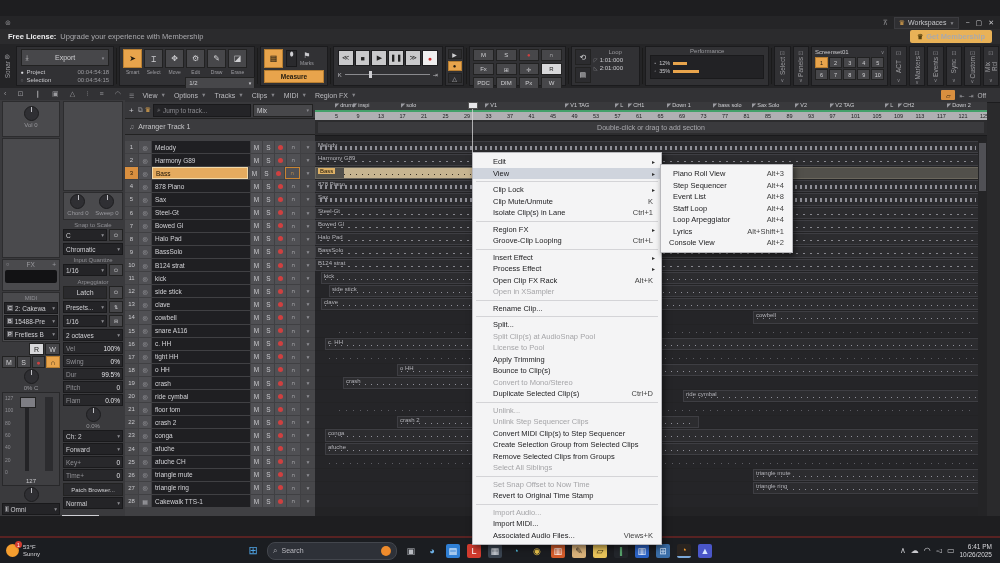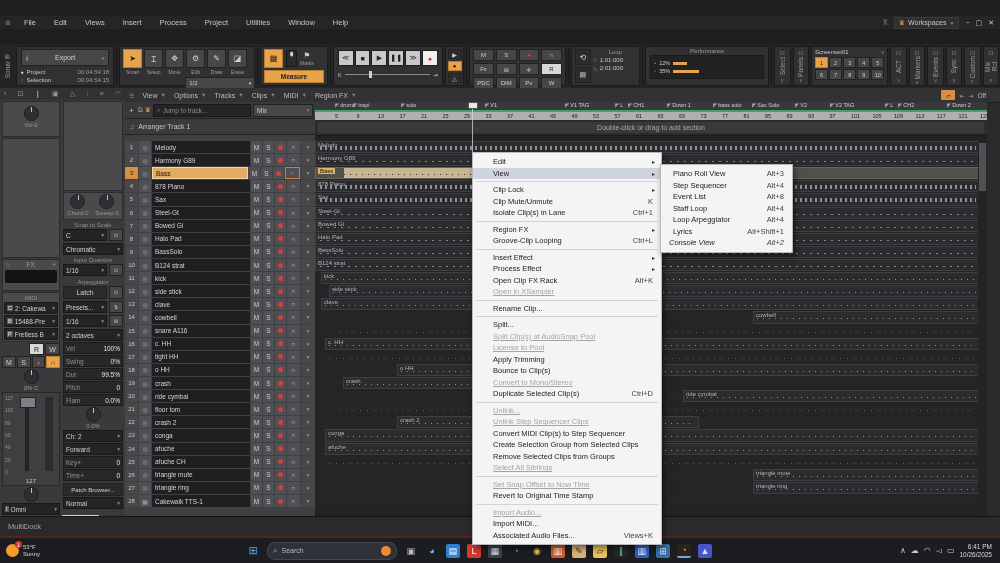--- a/index.html
+++ b/index.html
@@ -113,21 +113,21 @@
   .vthumb{position:absolute;right:1px;top:2px;width:7px;height:48px;background:#505055;}
   
   .multidock{left:0;top:516px;width:1000px;height:20px;background:#2a2a2d;border-top:1px solid #151517;font-size:7.5px;color:#a5a5aa;display:flex;align-items:center;padding-left:8px;box-sizing:border-box;}
   .redline{left:0;top:536px;width:1000px;height:2px;background:#582222;}
   
   .ctxmenu{z-index:20;background:#f4f4f5;border:1px solid #b9b9bd;box-shadow:2px 3px 6px rgba(0,0,0,.5);
      font-size:7.5px;color:#1c1c1e;padding:3px 0;}
   .cm-item{height:11.5px;display:flex;align-items:center;padding:0 8px 0 20px;position:relative;}
   .cm-item .sc{margin-left:auto;color:#444;padding-left:14px;}
   .cm-item .arr{position:absolute;right:6px;font-size:6px;color:#333;}
-  .cm-item.dis{color:#a5a5a8;text-decoration:underline;}
+  .cm-item.dis{color:#a5a5a8;}
   .cm-item.hl{background:#cfd4dd;}
   .cm-sep{height:1px;background:#d4d4d7;margin:2px 3px;}
   
   .taskbar{left:0;top:538px;width:1000px;height:25px;background:#1b1d21;display:flex;align-items:center;}
   .tb-weather{display:flex;align-items:center;gap:4px;padding-left:6px;width:240px;}
   .wicon{width:13px;height:13px;border-radius:50%;background:radial-gradient(circle at 35% 60%,#f59e2f 55%,#d97514);position:relative;}
   .wbadge{position:absolute;right:-3px;top:-3px;width:7px;height:7px;border-radius:50%;background:#d03b30;color:#fff;font-size:5px;display:flex;align-items:center;justify-content:center;}
   .wtxt{font-size:6px;color:#d8d8dc;line-height:7px;}
   .tb-center{display:flex;align-items:center;gap:7px;}
   .tb-ic{width:14px;height:14px;display:flex;align-items:center;justify-content:center;font-size:9px;border-radius:2px;}
@@ -139,34 +139,41 @@
   .clock{font-size:6.5px;text-align:right;color:#d8d8dc;line-height:8px;}
 </style>
 </head>
 <body>
 
 <div id="app">
 
 
   <div class="abs menubar">
     <span class="mb-ico">⊚</span>
-    <span id="menubar-items"><span class="mi">File</span><span class="mi">Edit</span><span class="mi">Views</span><span class="mi">Insert</span><span class="mi">Process</span><span class="mi">Project</span><span class="mi">Utilities</span><span class="mi">Window</span><span class="mi">Help</span></span>
     <span class="mb-right">
       <span style="color:#8d8d90;">⊼</span>
       <span class="ws-pill">
         <span class="crown">♛</span>
         <span>Workspaces</span>
         <span style="color:#85858a;font-size:5px;">▼</span>
       </span>
       <span>−</span>
       <span>▢</span>
       <span>✕</span>
     </span>
   </div>
 
+  <div class="abs notif">
+    <b>Free License:</b>
+    <span>Upgrade your experience with Membership</span>
+    <span class="member-btn">
+      <span class="crown" style="color:#5a430f;">♛</span>
+      <span>Get Membership</span>
+    </span>
+  </div>
 
   <div class="abs toolbar" id="toolbar">
       <div class="tmod brand">
         <span style="font-size:7px;color:#9a9a9e;">⊚</span>
         <span class="vlabel">Sonar</span>
       </div>
       <div class="tmod" style="width:92px;padding:2px 4px;">
         <div class="tbtn" style="height:15px;justify-content:space-between;padding:0 4px;">
           <span>⤓</span>
           <span>Export</span>
@@ -1199,23 +1206,20 @@
           <div class="crow"></div>
         </div>
         <div class="vscroll">
           <div class="vthumb"></div>
         </div>
       </div>
   </div>
   <div class="abs nowhandle"></div>
   <div class="abs nowline"></div>
 
-  <div class="abs multidock">
-    <span>MultiDock</span>
-  </div>
   <div class="abs redline"></div>
 
   <div class="abs ctxmenu" style="left:472px;top:152px;width:188px;z-index:20;" id="ctxmenu">
       <div class="cm-item">
         <span>Edit</span>
         <span class="arr">▸</span>
       </div>
       <div class="cm-item hl">
         <span>View</span>
         <span class="arr">▸</span>
@@ -1341,21 +1345,21 @@
         <span class="sc">Alt+4</span>
       </div>
       <div class="cm-item" style="padding-left:12px;">
         <span>Loop Arpeggiator</span>
         <span class="sc">Alt+4</span>
       </div>
       <div class="cm-item" style="padding-left:12px;">
         <span>Lyrics</span>
         <span class="sc">Alt+Shift+1</span>
       </div>
-      <div class="cm-item" style="padding-left:8px;font-style:italic;">
+      <div class="cm-item" style="padding-left:8px;">
         <span>Console View</span>
         <span class="sc">Alt+2</span>
       </div>
     </div>
 
   <div class="abs taskbar" id="taskbar">
       <div class="tb-weather">
         <div class="wicon">
           <div class="wbadge">1</div>
         </div>

